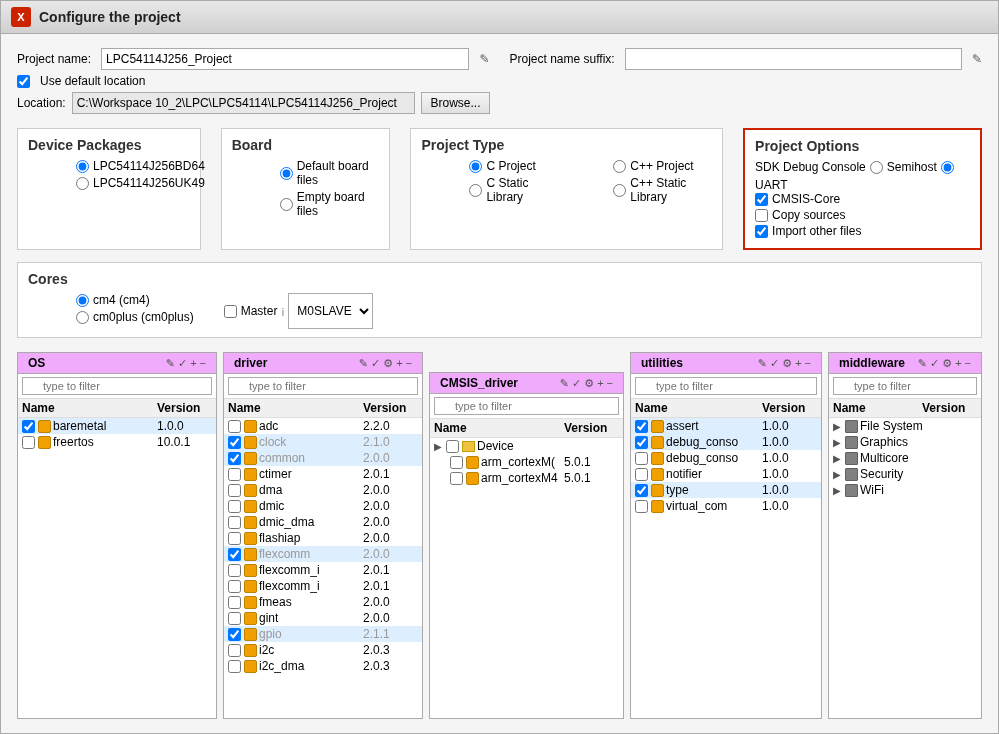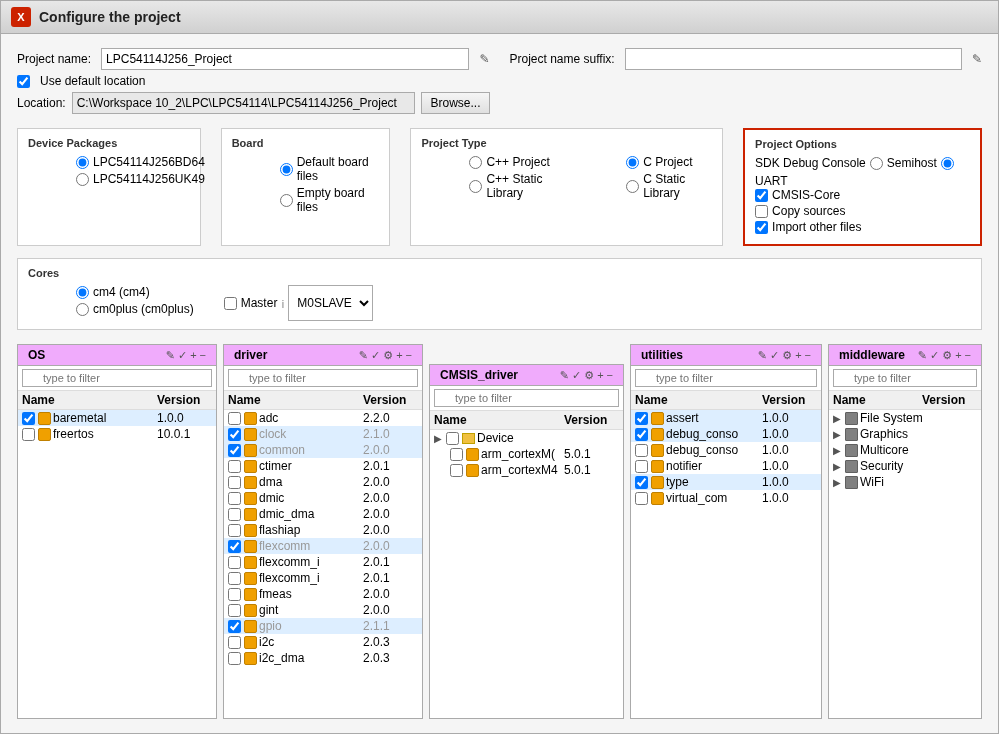--- a/index.html
+++ b/index.html
@@ -17,21 +17,21 @@
     .form-label { font-size: 12px; white-space: nowrap; }
     .form-input { border: 1px solid #aaa; background: white; padding: 2px 4px; height: 22px; flex: 1; font-size: 12px; }
     .browse-btn { border: 1px solid #aaa; background: linear-gradient(to bottom, #f5f5f5, #e0e0e0); padding: 2px 8px; height: 22px; cursor: pointer; font-size: 12px; }
     
     .location-row { display: flex; align-items: center; gap: 6px; }
     .location-input { border: 1px solid #aaa; background: #e8e8e8; padding: 2px 4px; height: 22px; flex: 1; font-size: 12px; color: #000000; }
     
     .sections-row { display: flex; gap: 20px; margin-top: 6px; }
     
     .section { border: 1px solid #ccc; background: white; padding: 8px 10px; }
-    .section-title { font-size: 11px; font-weight: bold; color: #333; margin-bottom: 6px; }
+    .section-title { font-size: 14px; font-weight: bold; color: #333; margin-bottom: 6px; }
     
     .device-section { min-width: 160px; }
     .board-section { min-width: 160px; }
     .type-section { min-width: 200px; }
     .options-section { min-width: 220px; border: 2px solid #cc2200; }
     
     .radio-group { display: flex; flex-direction: column; gap: 3px; }
     .radio-row { display: flex; align-items: center; gap: 4px; padding-left: 48px; }
     .radio-row input[type=radio] { margin: 0; }
     
@@ -153,40 +153,40 @@
           <div class="radio-row">
             <input type="radio" name="board" style="">
             <label>Empty board files</label>
           </div>
         </div>
       </div>
 
       <div class="section type-section">
         <div class="section-title">Project Type</div>
         <div style="display:flex; gap:10px;">
+          <div class="radio-group">
+            <div class="radio-row">
+              <input type="radio" name="ptype" checked="" style="">
+              <label>C Project</label>
+            </div>
+            <div class="radio-row">
+              <input type="radio" name="ptype" style="">
+              <label>C Static Library</label>
+            </div>
+          </div>
           <div class="radio-group">
             <div class="radio-row">
               <input type="radio" name="ptype" style="">
               <label>C++ Project</label>
             </div>
             <div class="radio-row">
               <input type="radio" name="ptype" style="">
               <label>C++ Static Library</label>
             </div>
           </div>
-          <div class="radio-group">
-            <div class="radio-row">
-              <input type="radio" name="ptype" checked="" style="">
-              <label>C Project</label>
-            </div>
-            <div class="radio-row">
-              <input type="radio" name="ptype" style="">
-              <label>C Static Library</label>
-            </div>
-          </div>
         </div>
       </div>
 
       <div class="section options-section highlighted">
         <div class="section-title">Project Options</div>
         <div class="sdk-console-row">
           <label>SDK Debug Console</label>
           <input type="radio" name="sdk" style="">
           <label>Semihost</label>
           <input type="radio" name="sdk" checked="" style="">

